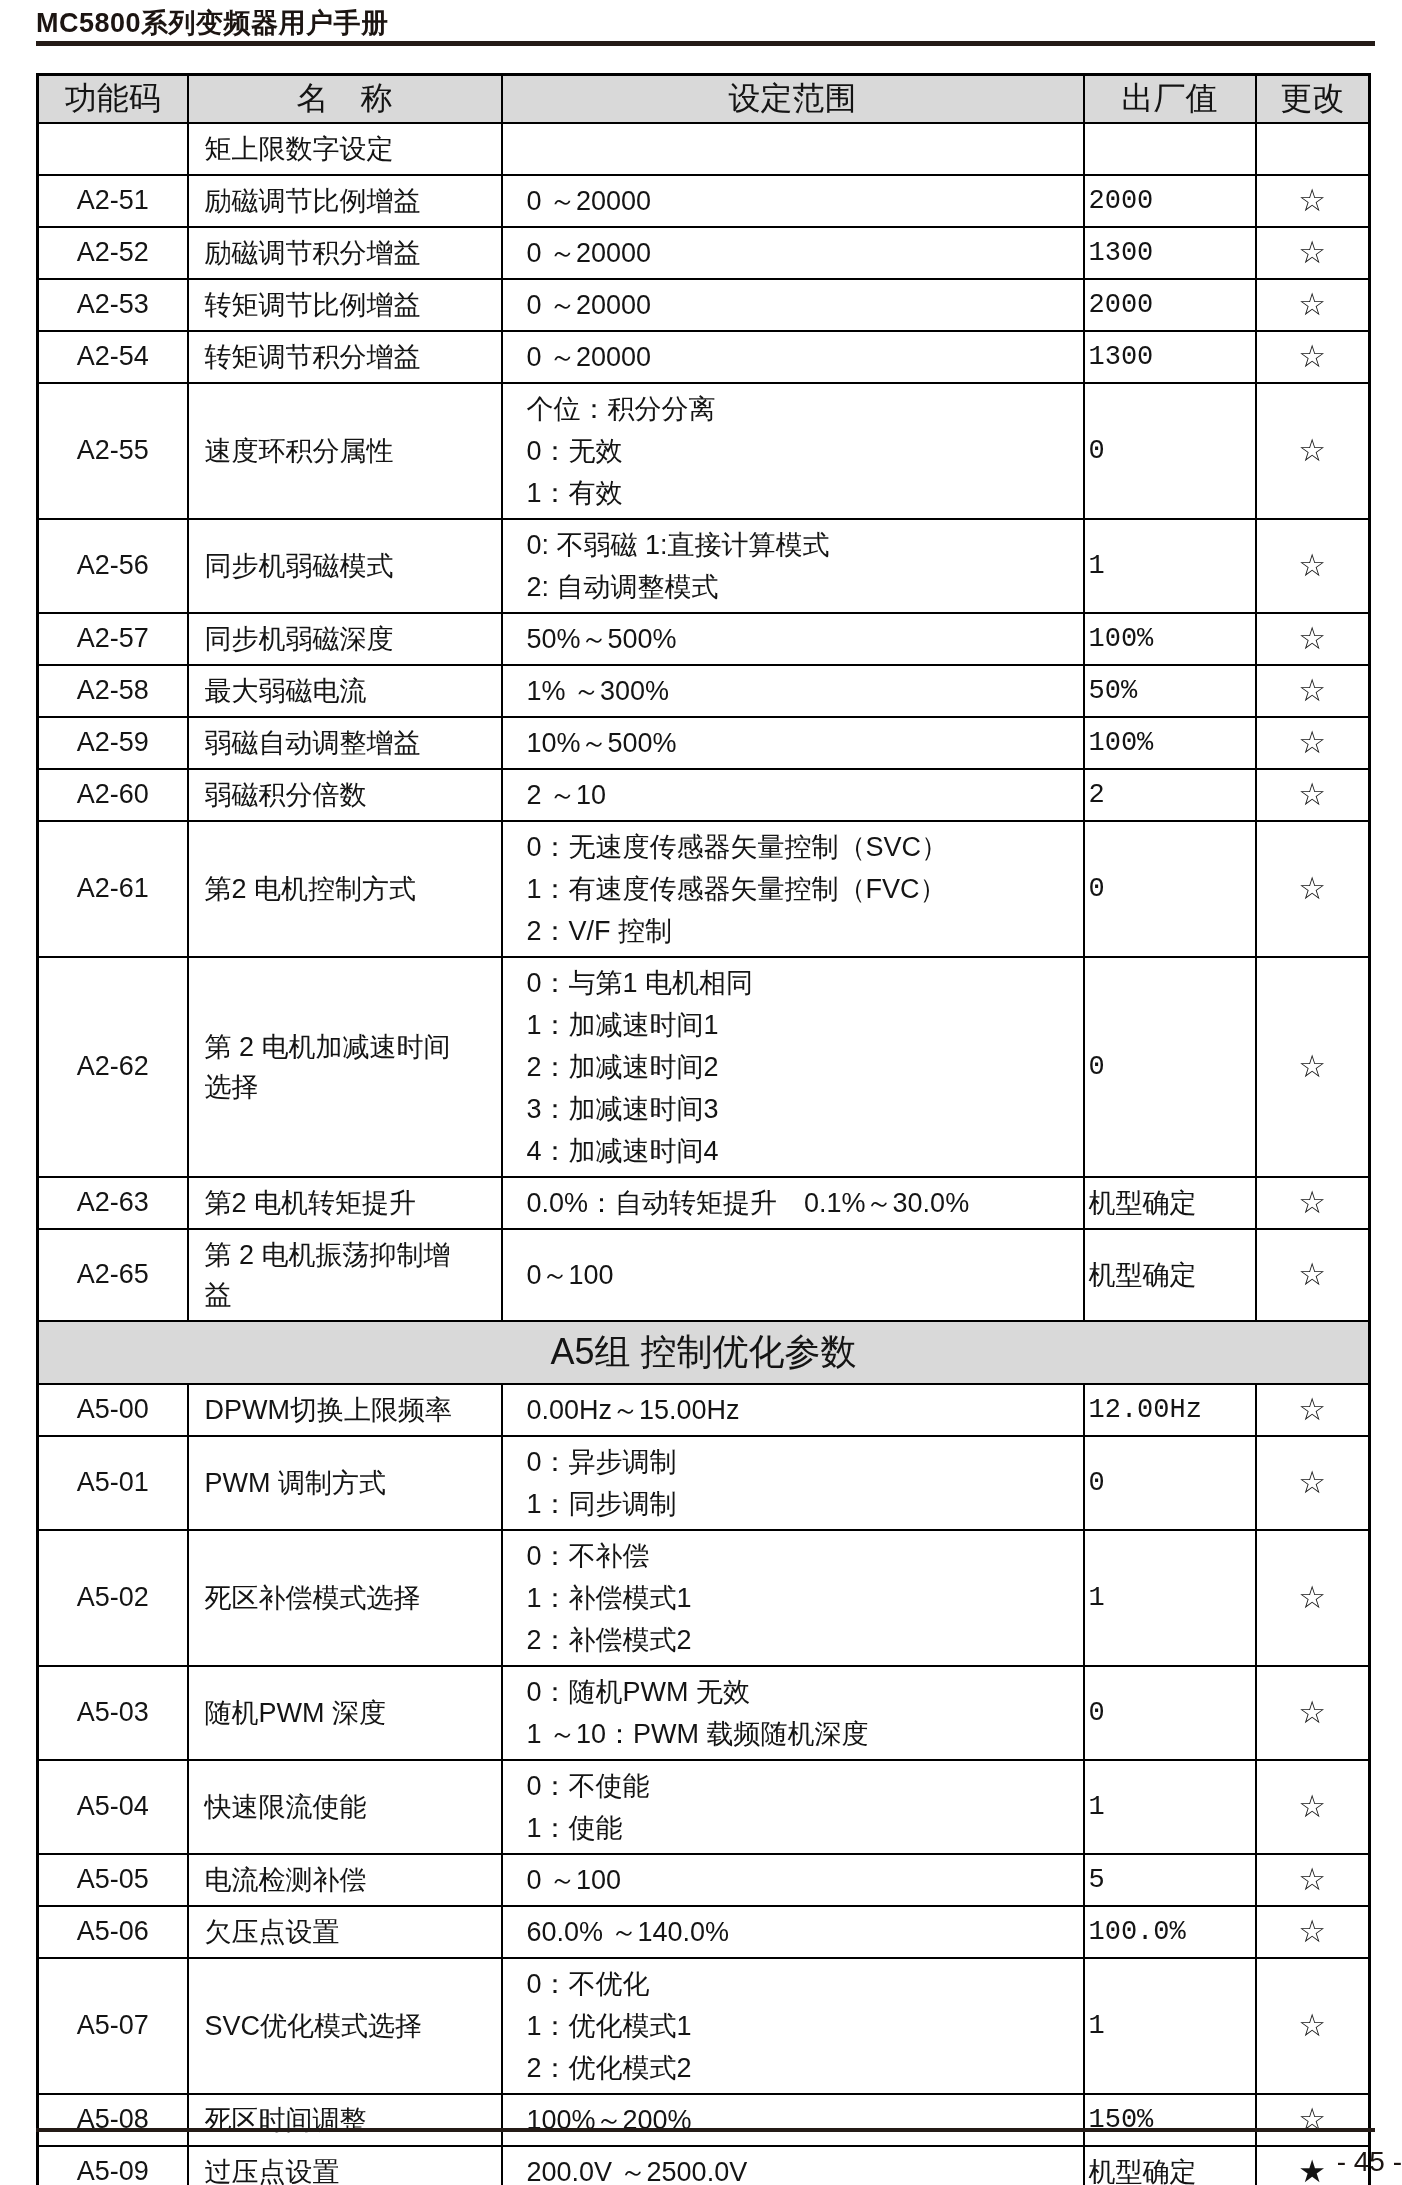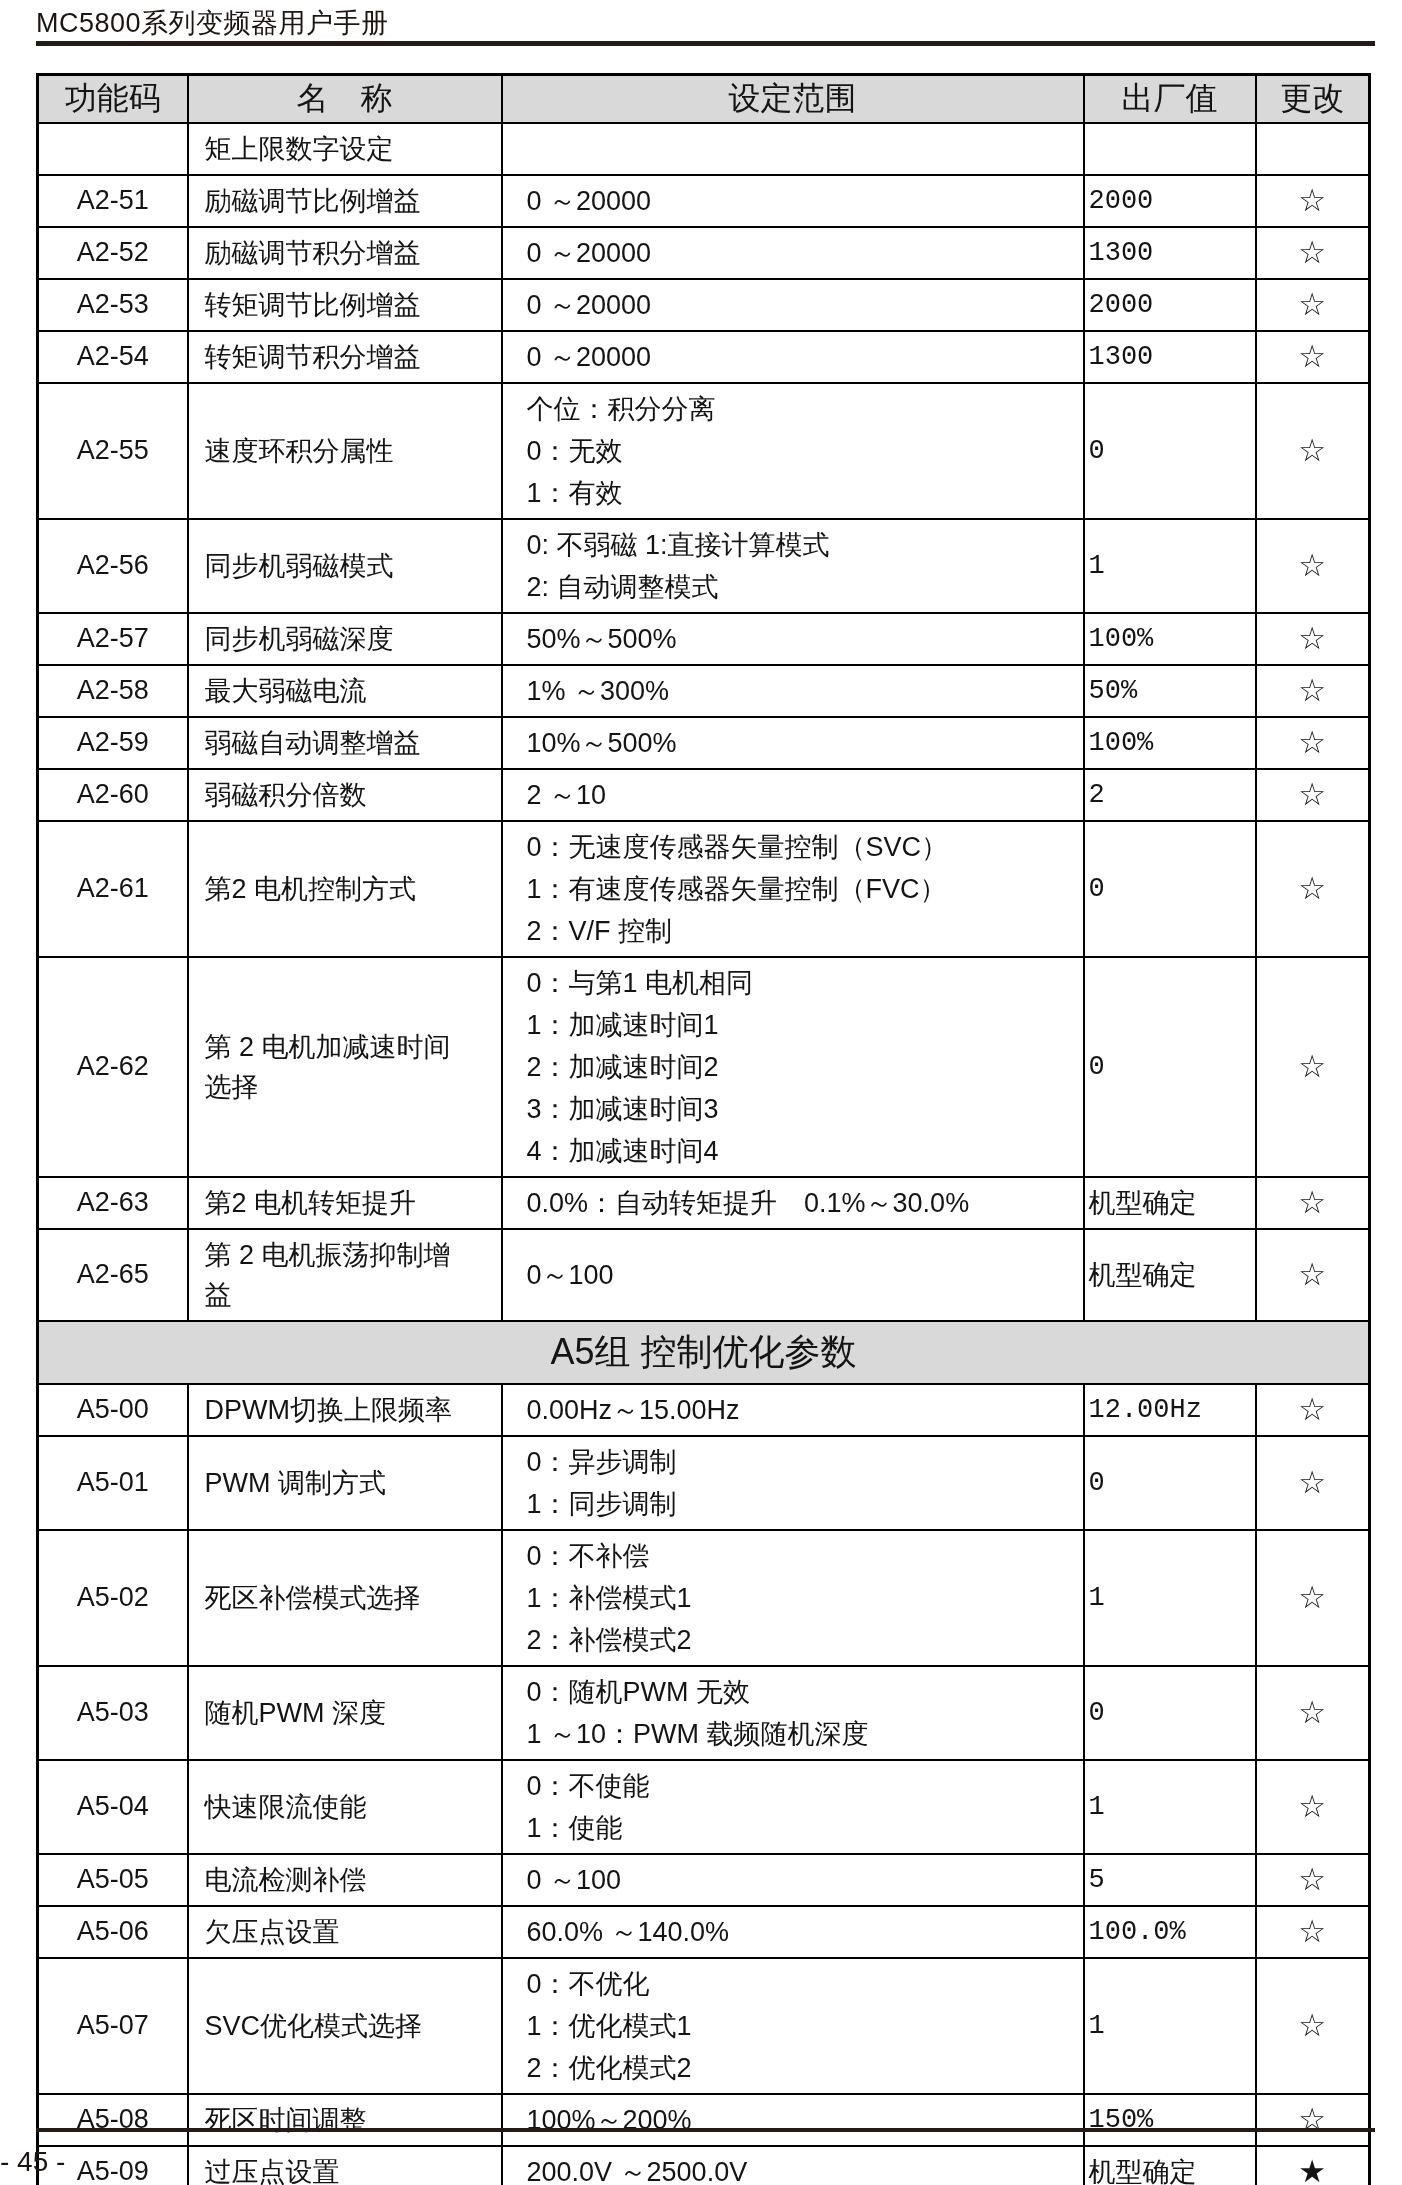--- a/index.html
+++ b/index.html
@@ -8,20 +8,21 @@
     width: 1402px; height: 2185px;
     position: relative;
     overflow: hidden;
     font-family: "Liberation Sans", sans-serif;
     color: #161616;
   }
   .doc-title {
     position: absolute; left: 36px; top: 5px;
     font-size: 27px; letter-spacing: 0.5px;
     color: #1c1512;
+    font-weight: bold;
   }
   .title-rule {
     position: absolute; left: 36px; top: 41px;
     width: 1339px; height: 5px;
     background: #241b17;
   }
   table.param-table {
     position: absolute; left: 36px; top: 73px;
     width: 1332px;
     border-collapse: collapse;
@@ -56,21 +57,21 @@
     padding: 6px 0;
   }
   .footer-rule {
     position: absolute; left: 36px; top: 2128px;
     width: 1339px; height: 4px;
     background: #241b17;
   }
   .page-number {
     position: absolute; left: 0; top: 2146px;
     width: 100%;
-    text-align: left;
+    text-align: right;
     font-size: 28px;
     color: #1c1512;
   }
 </style>
 </head>
 <body>
 
 <div class="doc-title">MC5800系列变频器用户手册</div>
 <div class="title-rule"></div>
 

